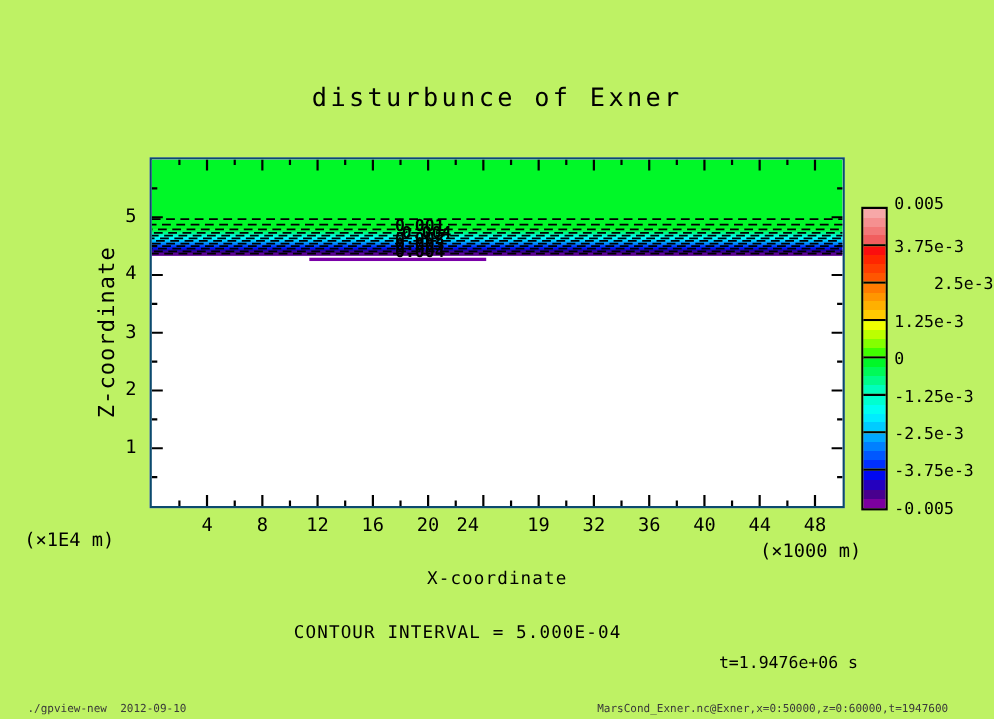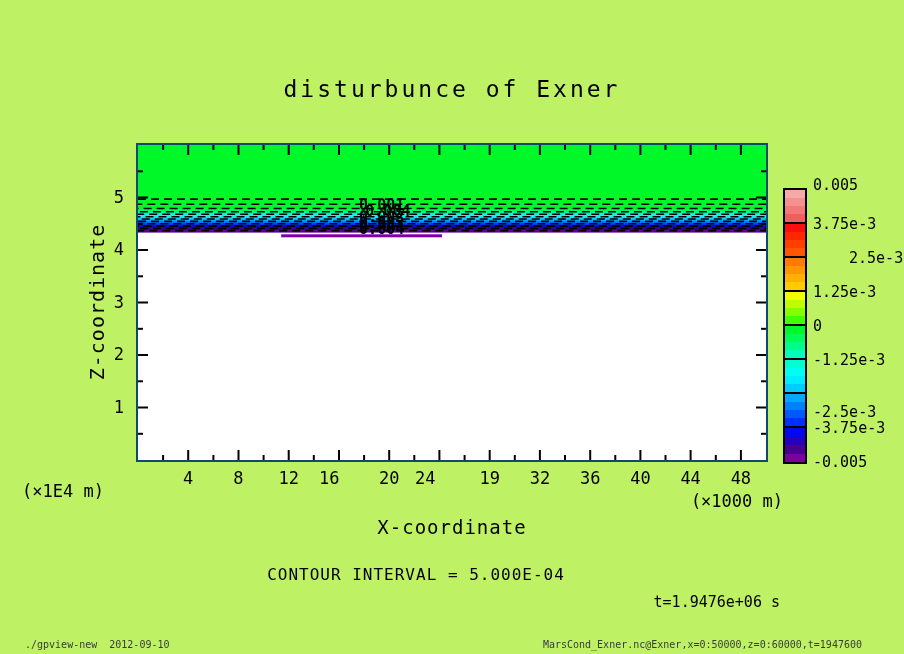--- a/index.html
+++ b/index.html
@@ -15,21 +15,21 @@
     position:absolute;left:136px;top:143px;width:632px;height:319px;
     border:2px solid #0c4a6e;box-sizing:border-box;background:#ffffff;
   }
   .plot-frame svg{display:block;}
   .y-axis-title{
     position:absolute;left:97px;top:302px;transform:translate(-50%,-50%) rotate(-90deg);
     font-size:20px;letter-spacing:1px;white-space:nowrap;
   }
   .x-axis-title{
     position:absolute;left:0;top:516px;width:904px;text-align:center;
-    font-size:19px;letter-spacing:1px;
+    font-size:16px;letter-spacing:1px;
   }
   .x-tick-label,.y-tick-label{position:absolute;font-size:17px;}
   .y-unit-label{position:absolute;left:22px;top:481px;font-size:17px;white-space:pre;}
   .x-unit-label{position:absolute;right:121px;top:491px;font-size:17px;white-space:pre;}
   .contour-interval-note{
     position:absolute;left:0;top:565px;width:832px;text-align:center;
     font-size:16px;letter-spacing:1px;white-space:pre;
   }
   .time-note{position:absolute;right:124px;top:593px;font-size:15px;white-space:pre;}
   .colorbar{
@@ -184,36 +184,36 @@
 
   <div class="contour-interval-note">CONTOUR INTERVAL = 5.000E-04</div>
   <div class="time-note">t=1.9476e+06 s</div>
 
   <div class="footer-left">./gpview-new  2012-09-10</div>
   <div class="footer-right">MarsCond_Exner.nc@Exner,x=0:50000,z=0:60000,t=1947600</div>
 
 <div class="x-tick-label" style="left: 168.24px; top: 468px; width: 40px; text-align: center;">4</div>
     <div class="x-tick-label" style="left: 218.48px; top: 468px; width: 40px; text-align: center;">8</div>
     <div class="x-tick-label" style="left: 268.72px; top: 468px; width: 40px; text-align: center;">12</div>
-    <div class="x-tick-label" style="left: 318.96px; top: 468px; width: 40px; text-align: left;">16</div>
+    <div class="x-tick-label" style="left: 318.96px; top: 468px; width: 40px; text-align: center;">16</div>
     <div class="x-tick-label" style="left: 369.2px; top: 468px; width: 40px; text-align: center;">20</div>
     <div class="x-tick-label" style="left: 415px; top: 468px; width: 40px; text-align: left;">24</div>
     <div class="x-tick-label" style="left: 469.68px; top: 468px; width: 40px; text-align: center;">19</div>
     <div class="x-tick-label" style="left: 519.92px; top: 468px; width: 40px; text-align: center;">32</div>
     <div class="x-tick-label" style="left: 570.16px; top: 468px; width: 40px; text-align: center;">36</div>
     <div class="x-tick-label" style="left: 620.4px; top: 468px; width: 40px; text-align: center;">40</div>
     <div class="x-tick-label" style="left: 670.64px; top: 468px; width: 40px; text-align: center;">44</div>
     <div class="x-tick-label" style="left: 720.88px; top: 468px; width: 40px; text-align: center;">48</div>
     <div class="y-tick-label" style="left: 88px; top: 396.5px; width: 36px; text-align: right;">1</div>
     <div class="y-tick-label" style="left: 88px; top: 344px; width: 36px; text-align: right;">2</div>
     <div class="y-tick-label" style="left: 88px; top: 291.5px; width: 36px; text-align: right;">3</div>
     <div class="y-tick-label" style="left: 88px; top: 239px; width: 36px; text-align: right;">4</div>
     <div class="y-tick-label" style="left: 88px; top: 186.5px; width: 36px; text-align: right;">5</div>
     <div class="colorbar-tick-label" style="top: 176px;">0.005</div>
     <div class="colorbar-tick-label" style="top: 215px;">3.75e-3</div>
     <div class="colorbar-tick-label" style="top: 249px; margin-left: 36px;">2.5e-3</div>
     <div class="colorbar-tick-label" style="top: 283px;">1.25e-3</div>
     <div class="colorbar-tick-label" style="top: 317px;">0</div>
     <div class="colorbar-tick-label" style="top: 351px;">-1.25e-3</div>
-    <div class="colorbar-tick-label" style="top: 403px;">-2.5e-3</div>
+    <div class="colorbar-tick-label" style="top: 385px;">-2.5e-3</div>
     <div class="colorbar-tick-label" style="top: 419px;">-3.75e-3</div>
     <div class="colorbar-tick-label" style="top: 453px;">-0.005</div>
   </div>
 
 </body></html>

